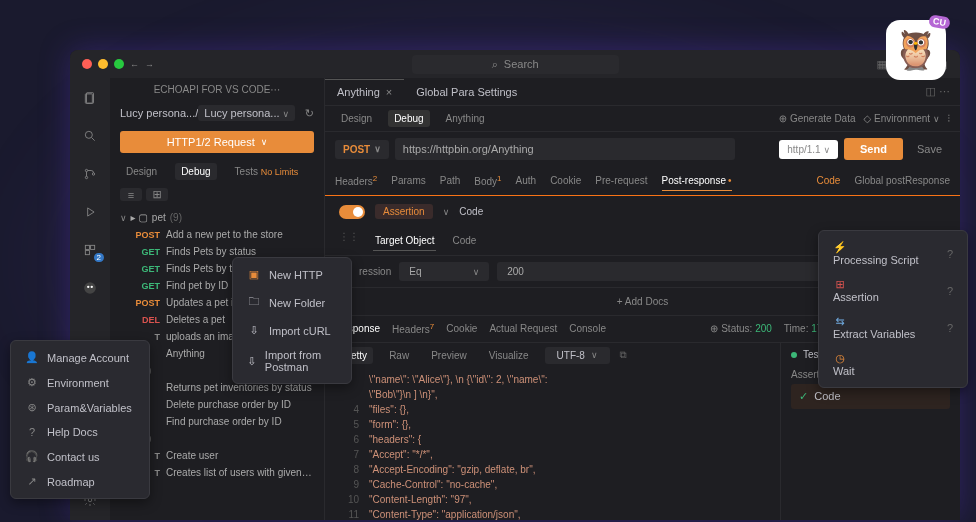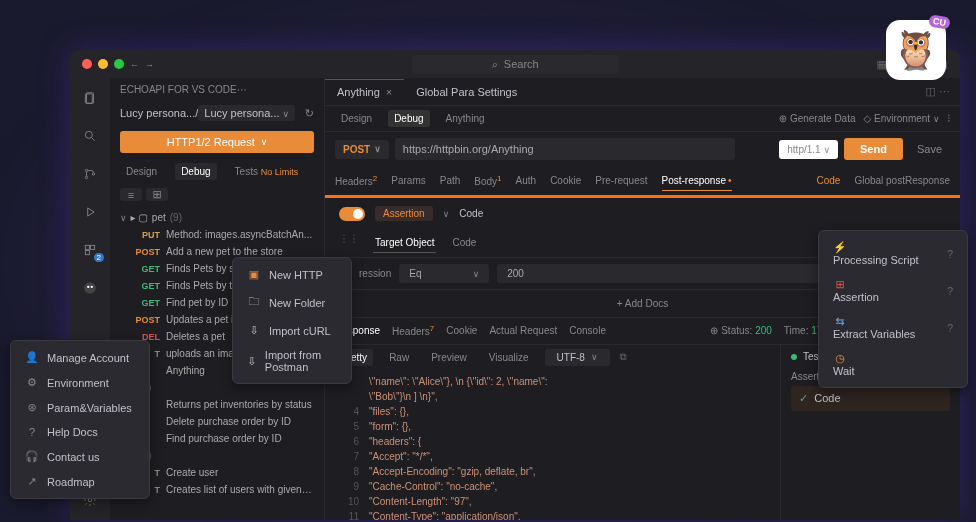--- a/index.html
+++ b/index.html
@@ -26,21 +26,21 @@
 
 .activity { width: 40px; background: #252529; display: flex; flex-direction: column; align-items: center; padding: 10px 0; gap: 18px; }
 .activity .ico { width: 20px; height: 20px; color: #888; display: flex; align-items: center; justify-content: center; position: relative; }
 .activity .ico.active { color: #fff; }
 .activity .badge { position: absolute; bottom: -2px; right: -4px; background: #3478c6; color: #fff; font-size: 8px; border-radius: 6px; padding: 0 3px; }
 .activity .spacer { flex: 1; }
 .activity .avatar { width: 22px; height: 22px; border-radius: 50%; background: #444; }
 
 
 .sidebar { width: 215px; background: #1e1e22; display: flex; flex-direction: column; border-right: 1px solid #2a2a2e; }
-.sb-title { padding: 6px 10px; font-size: 10px; color: #888; display: flex; justify-content: flex-start; }
+.sb-title { padding: 6px 10px; font-size: 10px; color: #888; display: flex; justify-content: center; }
 .sb-crumb { padding: 4px 10px; display: flex; align-items: center; font-size: 11px; }
 .sb-crumb .pill { background: #2a2a2e; border-radius: 3px; padding: 2px 6px; }
 .new-req { margin: 6px 10px; background: #e88c3a; color: #fff; text-align: center; padding: 5px; border-radius: 3px; font-size: 11px; display: flex; align-items: center; justify-content: center; }
 .sb-tabs { display: flex; padding: 4px 10px; gap: 12px; font-size: 10px; }
 .sb-tabs .t { color: #888; padding: 3px 6px; }
 .sb-tabs .t.active { background: #2a2a2e; border-radius: 3px; color: #fff; }
 .sb-tabs .nolim { color: #e88c3a; font-size: 9px; }
 .sb-search { margin: 4px 10px; display: flex; gap: 4px; }
 .sb-search input { flex: 1; background: #2a2a2e; border: none; padding: 4px 6px; color: #c0c0c8; font-size: 10px; border-radius: 3px; }
 .sb-search .btn { background: #2a2a2e; width: 22px; border-radius: 3px; display: flex; align-items: center; justify-content: center; color: #888; }
@@ -68,21 +68,21 @@
 .sub-tabs .spacer { flex: 1; }
 .sub-tabs .right { color: #888; display: flex; gap: 8px; align-items: center; }
 
 .url-row { display: flex; align-items: center; gap: 6px; padding: 6px 10px; }
 .method-sel { background: #2a2a2e; padding: 4px 8px; border-radius: 3px; color: #e88c3a; font-weight: 600; font-size: 10px; display: flex; align-items: center; gap: 4px; }
 .url-input { flex: 1; background: #2a2a2e; padding: 5px 8px; border-radius: 3px; color: #aaa; font-size: 11px; }
 .http-ver { background: #ffffff; padding: 4px 8px; border-radius: 3px; color: #888; font-size: 10px; margin-left: 38px; }
 .send-btn { background: #e88c3a; color: #fff; padding: 5px 16px; border-radius: 3px; font-size: 11px; font-weight: 600; }
 .save-btn { color: #888; padding: 5px 8px; font-size: 11px; }
 
-.req-tabs { display: flex; align-items: center; padding: 4px 10px; gap: 14px; font-size: 10px; border-bottom: 3px solid #f97316; }
+.req-tabs { display: flex; align-items: center; padding: 4px 10px; gap: 14px; font-size: 10px; border-bottom: 1px solid #f97316; }
 .req-tabs .rt { color: #888; padding: 4px 0; }
 .req-tabs .rt.active { color: #fff; border-bottom: 1px solid #e88c3a; }
 .req-tabs .rt .sup { color: #e88c3a; font-size: 8px; vertical-align: super; }
 .req-tabs .star::after { content: '•'; color: #e88c3a; margin-left: 2px; }
 .req-tabs .spacer { flex: 1; }
 .req-tabs .link { color: #e88c3a; }
 .req-tabs .link2 { color: #888; }
 
 .assert-row { display: flex; align-items: center; padding: 8px 14px; gap: 10px; font-size: 10px; }
 .toggle { width: 26px; height: 14px; background: #e88c3a; border-radius: 7px; position: relative; }
@@ -260,24 +260,20 @@
         <span class="btn">⊞</span>
       </div>
       <div class="tree">
         <div class="tree-head">
             <span class="chev">∨</span>
             <span>▸ ▢</span>
             <span>pet</span>
             <span style="color:#666">(9)</span>
           </div>
         <div id="tree-items">
-            <div class="tree-row">
-              <span class="method m-put">PUT</span>
-              <span class="name">Method: images.asyncBatchAn...</span>
-            </div>
             <div class="tree-row">
               <span class="method m-post">POST</span>
               <span class="name">Add a new pet to the store</span>
             </div>
             <div class="tree-row">
               <span class="method m-get">GET</span>
               <span class="name">Finds Pets by status</span>
             </div>
             <div class="tree-row">
               <span class="method m-get">GET</span>

